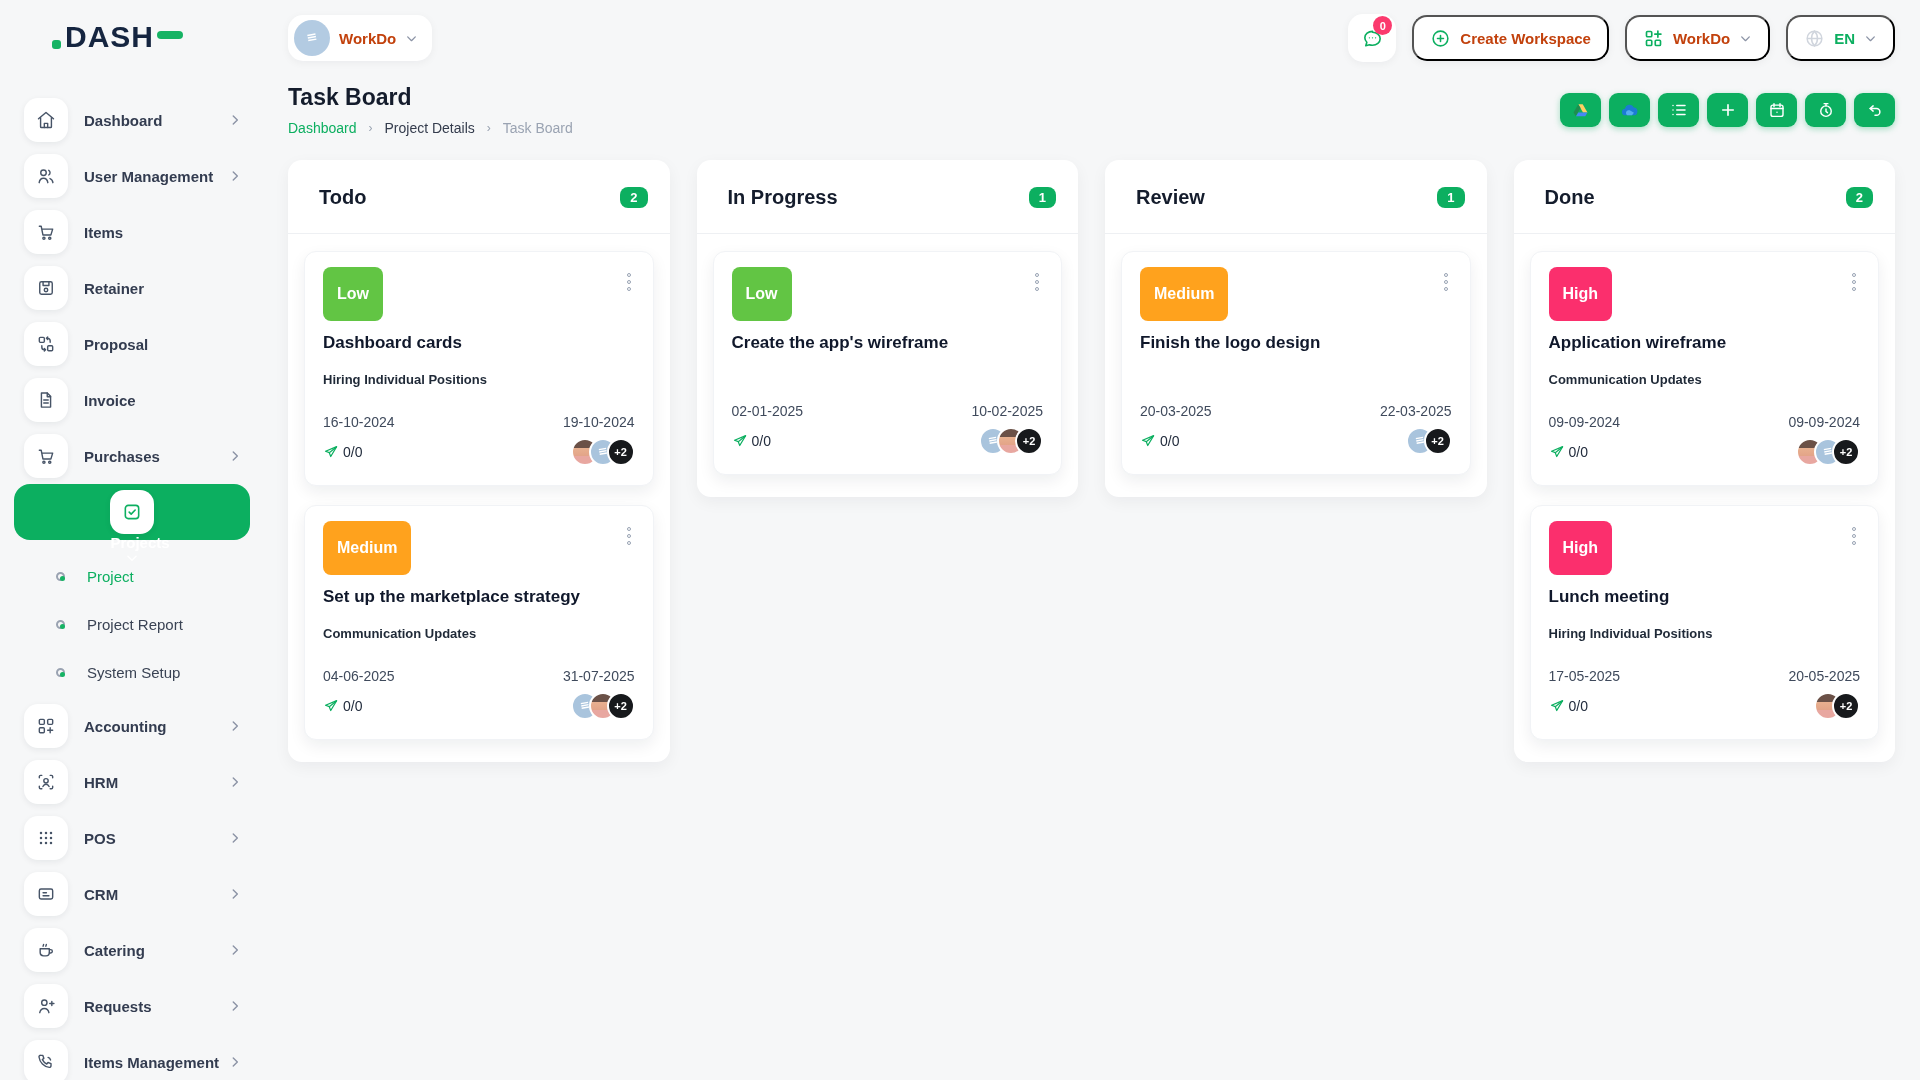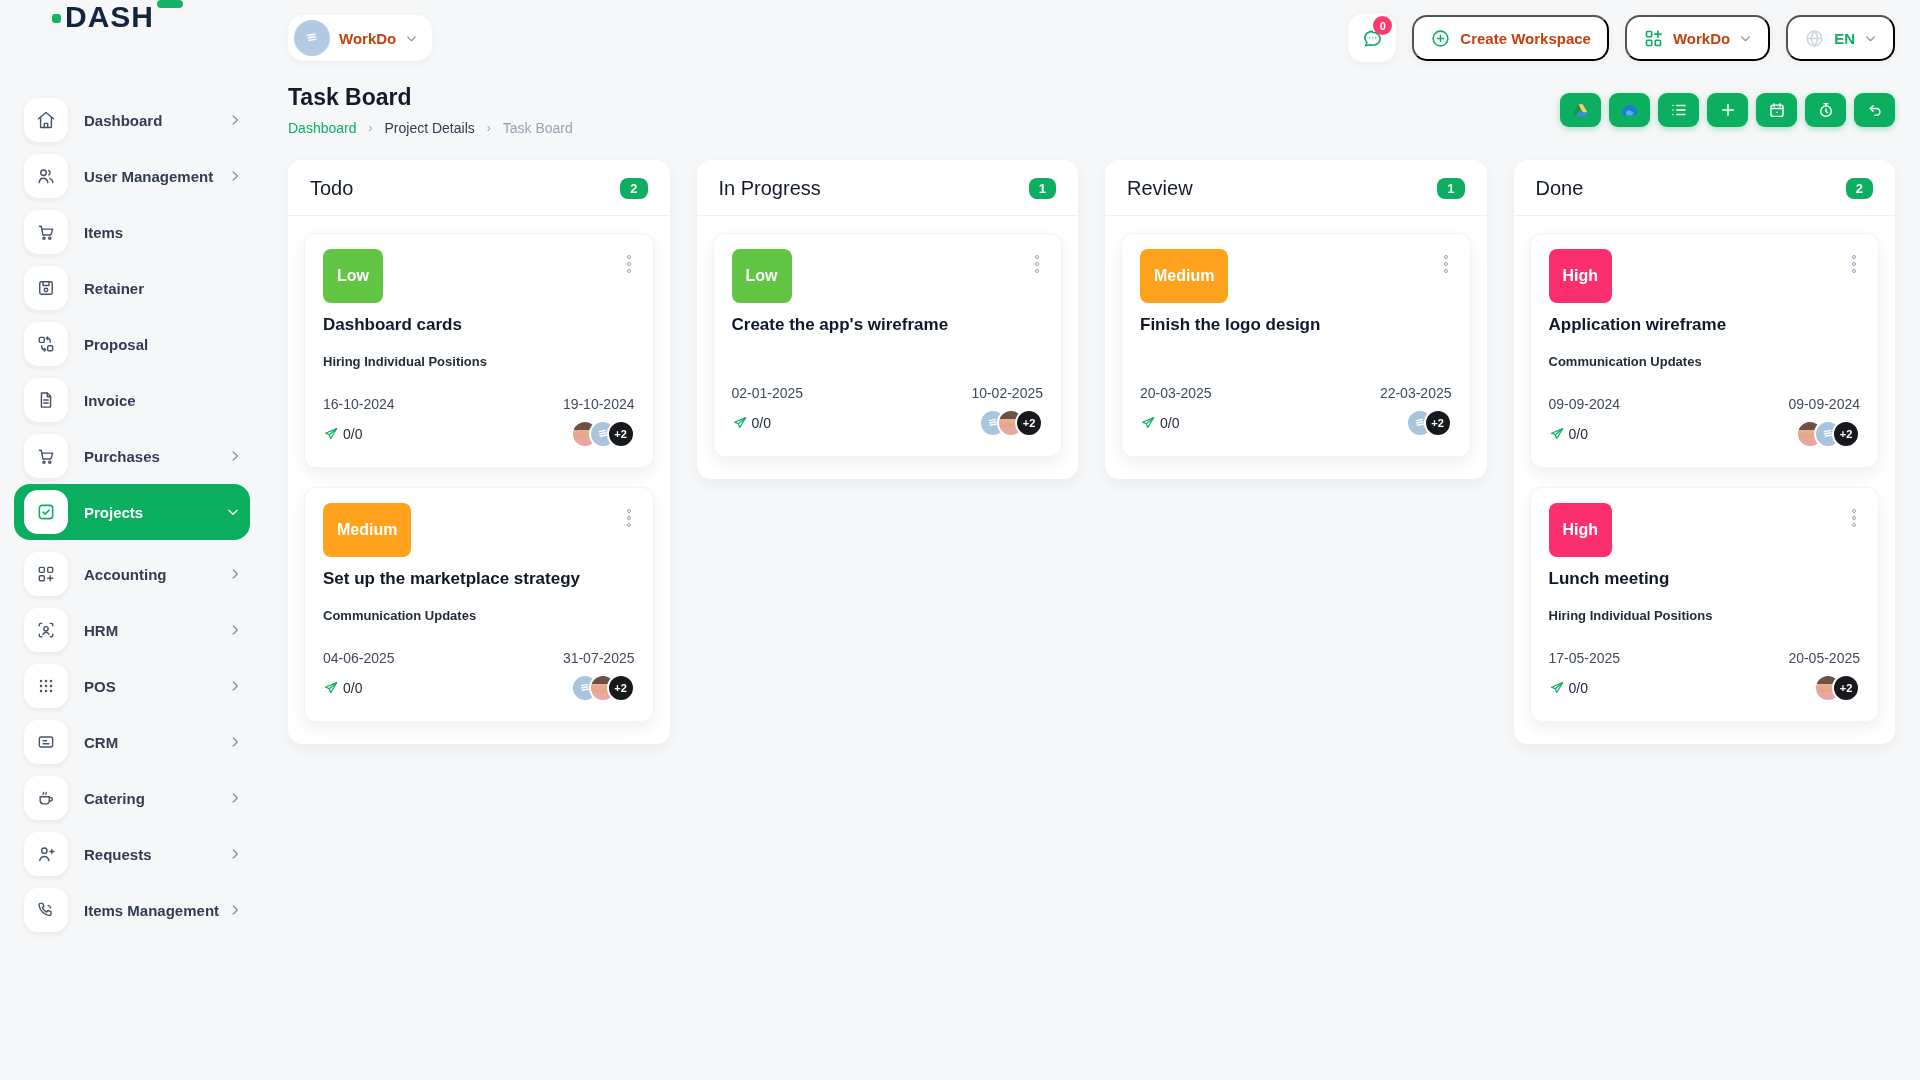--- a/index.html
+++ b/index.html
@@ -6,32 +6,32 @@
   html,body { margin:0; padding:0; }
   body {
     width:1920px; height:1080px; overflow:hidden;
     background:#f6f7f8; color:#1f2937;
     font-family:"Liberation Sans", sans-serif;
   }
   .app { display:flex; height:100%; }
 
   
   .sidebar { width:260px; flex:none; height:100%; overflow:hidden; }
-  .logo-row { height:74px; display:flex; align-items:flex-start; padding-left:52px; }
+  .logo-row { height:74px; display:flex; align-items:center; padding-left:52px; }
   .logo-dot { width:9px; height:9px; border-radius:3px; background:#16b364; margin-right:4px; margin-top:14px; }
   .logo-text { font-size:30px; font-weight:800; letter-spacing:1px; color:#152540; }
   .logo-dash { display:inline-block; width:26px; height:8px; border-radius:4px; background:#16b364; margin-left:3px; margin-bottom:4px; }
 
   .nav { padding:24px 18px 0 24px; }
   .nav-item { display:flex; align-items:center; height:44px; margin-bottom:12px; cursor:pointer; }
   .chip { width:44px; height:44px; border-radius:14px; background:#fff;
           box-shadow:0 2px 6px rgba(16,24,40,.07); display:flex; align-items:center; justify-content:center; flex:none; }
   .nav-label { margin-left:16px; font-size:15px; font-weight:600; color:#333c50; flex:1; }
   .chev { color:#8b93a5; display:flex; }
-  .nav-item.active { background:#0CAF60; border-radius:16px; margin:-6px -8px 12px -10px; padding:6px 10px 6px 10px; height:56px; }
+  .nav-item.active { background:#0CAF60; border-radius:16px; margin:-6px -8px 12px -10px; padding:6px 10px 6px 10px; height:56px;flex-direction:column; }
   .nav-item.active .nav-label, .nav-item.active .chev { color:#fff; }
 
   .subnav { margin:0 0 8px; }
   .sub-item { display:flex; align-items:center; height:48px; padding-left:32px; font-size:15px; font-weight:500; color:#3a4354; cursor:pointer; }
   .bullet { width:9px; height:9px; border:2px solid #9aa3b2; border-radius:50%; margin-right:22px; position:relative; }
   .bullet::after { content:""; position:absolute; right:-2px; bottom:-2px; width:5px; height:5px; border-radius:50%; background:#16b364; }
   .sub-item.active { color:#0CAF60; }
 
   
   .main { flex:1; min-width:0; display:flex; flex-direction:column; }
@@ -59,21 +59,21 @@
   .crumb-sep { color:#9aa3b2; font-size:12px; }
 
   .toolbar { display:flex; gap:8px; align-self:center; }
   .tool-btn { width:41px; height:34px; border-radius:9px; background:#0CAF60; border:none; cursor:pointer;
               display:flex; align-items:center; justify-content:center; box-shadow:0 2px 6px rgba(12,175,96,.35); }
 
   
   .board { display:grid; grid-template-columns:repeat(4,1fr); gap:27px; align-items:start; padding:24px 25px 0 28px; }
   .column { background:#fff; border-radius:14px; box-shadow:0 5px 16px rgba(16,24,40,.05); }
   .col-head { display:flex; align-items:center; justify-content:space-between; padding:17px 22px 15px; border-bottom:1px solid #eef0f3; }
-  .col-title { margin:0; font-size:20px; font-weight:400; color:#141c2c; }
+  .col-title { margin:9px; font-size:20px; font-weight:700; color:#141c2c; }
   .col-count { background:#0CAF60; color:#fff; font-size:13px; font-weight:700; border-radius:8px; padding:3px 10px; }
   .cards { padding:17px 16px 22px; display:flex; flex-direction:column; gap:19px; }
 
   .card { background:#fff; border:1px solid #f1f3f6; border-radius:12px; padding:15px 18px 18px;
           box-shadow:0 6px 16px rgba(16,24,40,.07); cursor:grab; }
   .card-top { display:flex; justify-content:space-between; align-items:flex-start; }
   .badge { color:#fff; font-size:16px; font-weight:600; border-radius:8px; padding:18px 14px; }
   .low { background:#62C544; } .medium { background:#FFA21D; } .high { background:#FB2F6D; }
   .kebab { background:none; border:none; display:flex; flex-direction:column; gap:3px; padding:6px 4px; cursor:pointer; }
   .kebab i { width:4px; height:4px; border:1.4px solid #98a2b3; border-radius:50%; }
@@ -210,20 +210,34 @@
             </svg>
         </span>
         <span class="nav-label">Projects</span>
         <span class="chev">
             <svg width="14" height="14" viewBox="0 0 24 24" fill="none" stroke="currentColor" stroke-width="2.4" stroke-linecap="round" stroke-linejoin="round">
               <path d="m5 9 7 7 7-7"></path>
             </svg>
           </span>
       </div>
 
+      <div class="subnav">
+        <div class="sub-item active">
+          <span class="bullet"></span>
+          <span>Project</span>
+        </div>
+        <div class="sub-item">
+          <span class="bullet"></span>
+          <span>Project Report</span>
+        </div>
+        <div class="sub-item">
+          <span class="bullet"></span>
+          <span>System Setup</span>
+        </div>
+      </div>
 
       <div class="nav-item">
         <span class="chip">
           <svg width="20" height="20" viewBox="0 0 24 24" fill="none" stroke="#475467" stroke-width="1.7" stroke-linecap="round" stroke-linejoin="round">
               <rect x="4" y="4" width="6" height="6" rx="1.2"></rect>
               <rect x="14" y="4" width="6" height="6" rx="1.2"></rect>
               <rect x="4" y="14" width="6" height="6" rx="1.2"></rect>
               <path d="M17 14v6M14 17h6"></path>
             </svg>
         </span>

